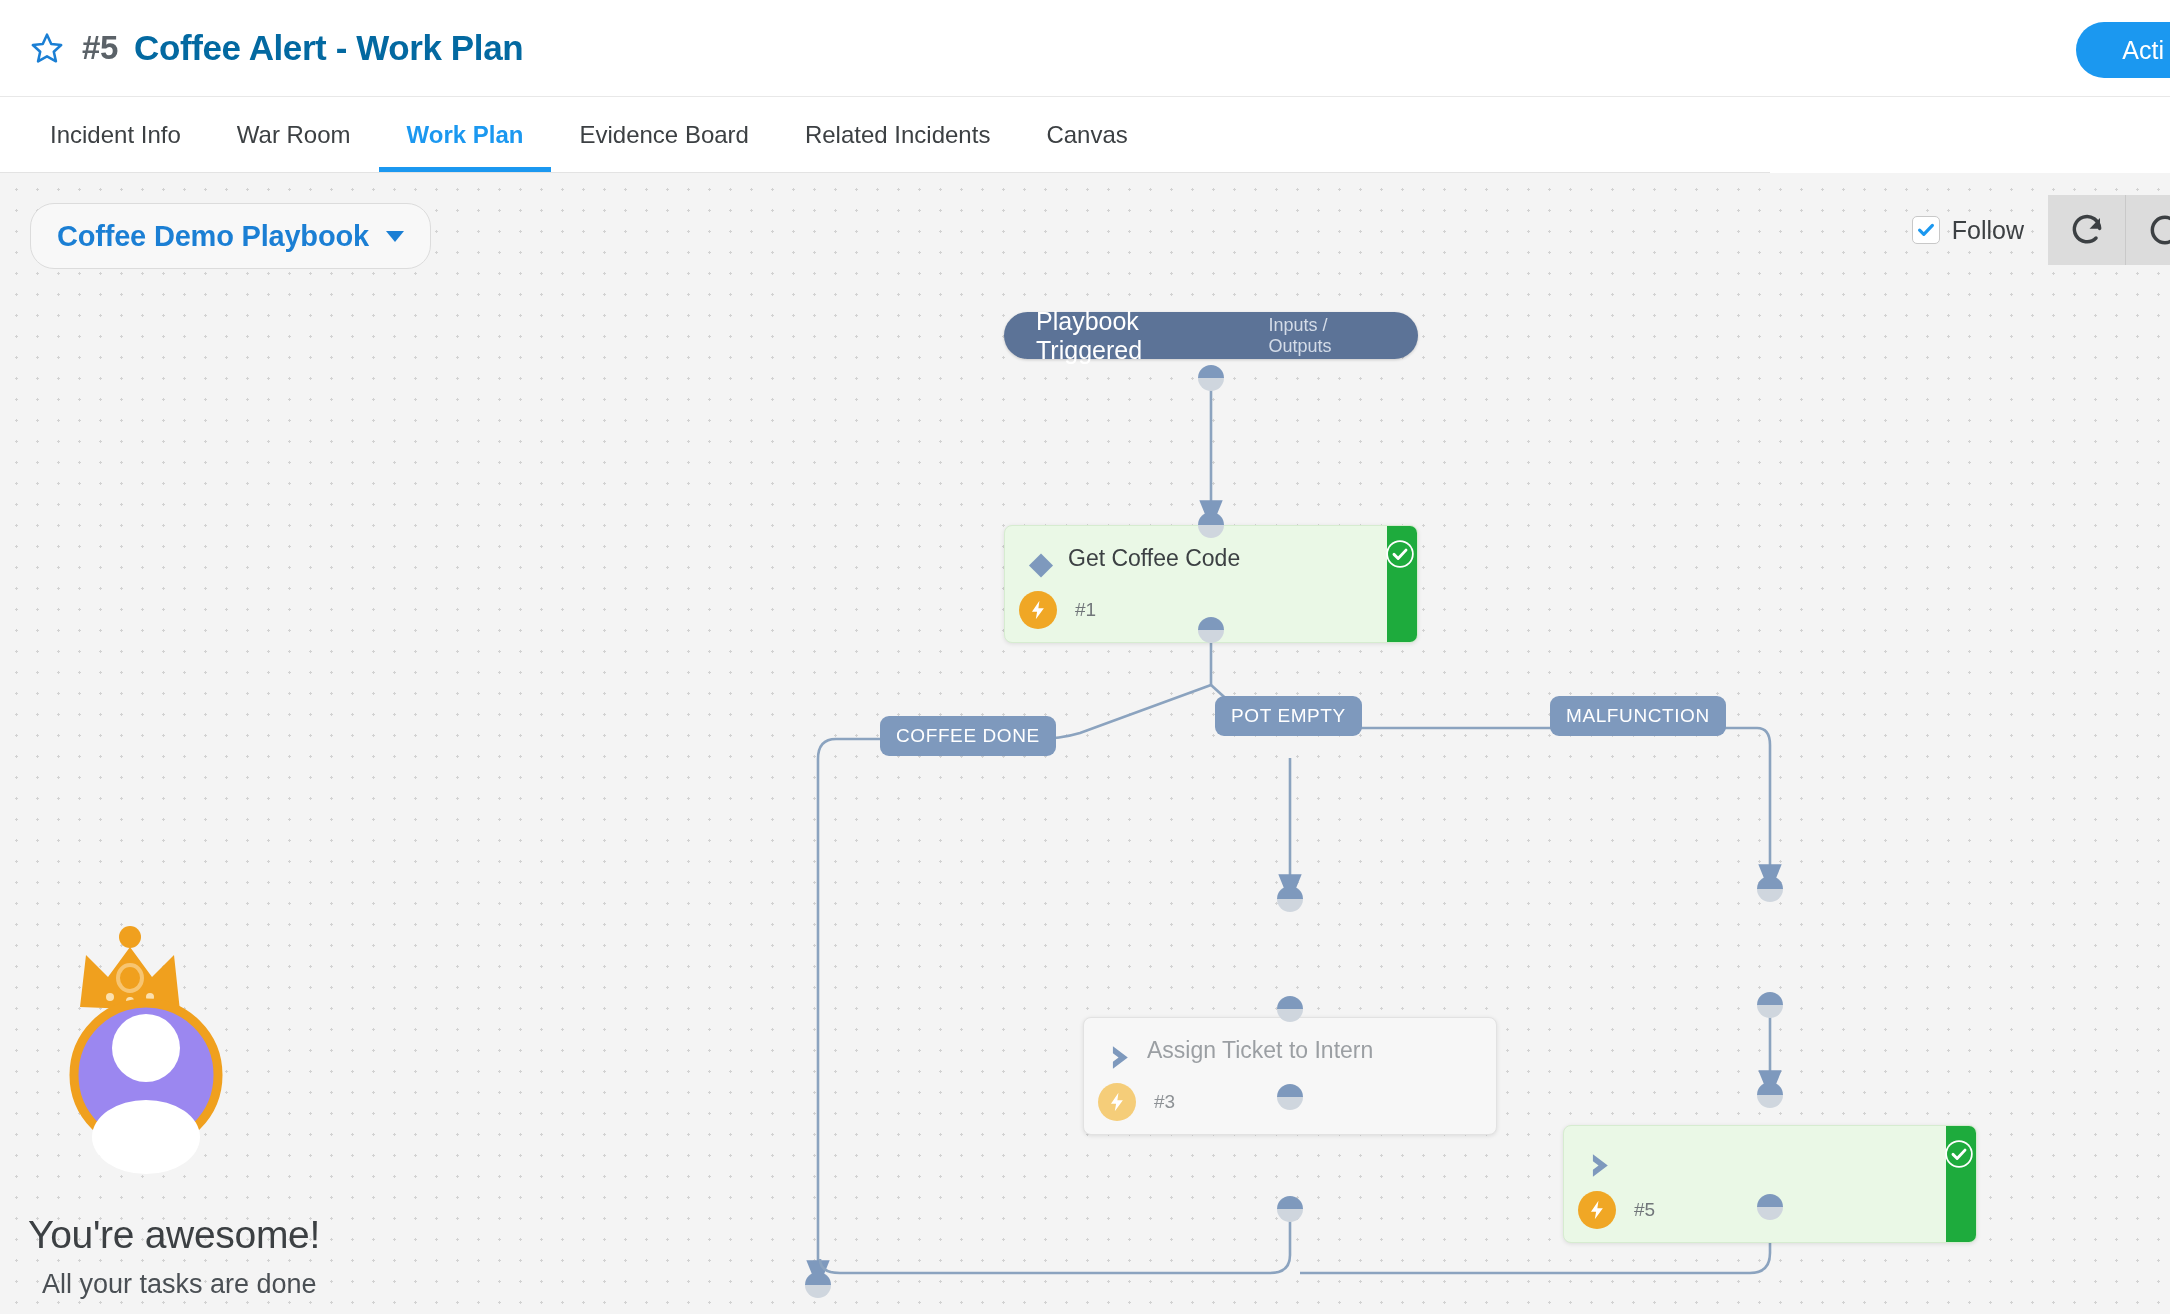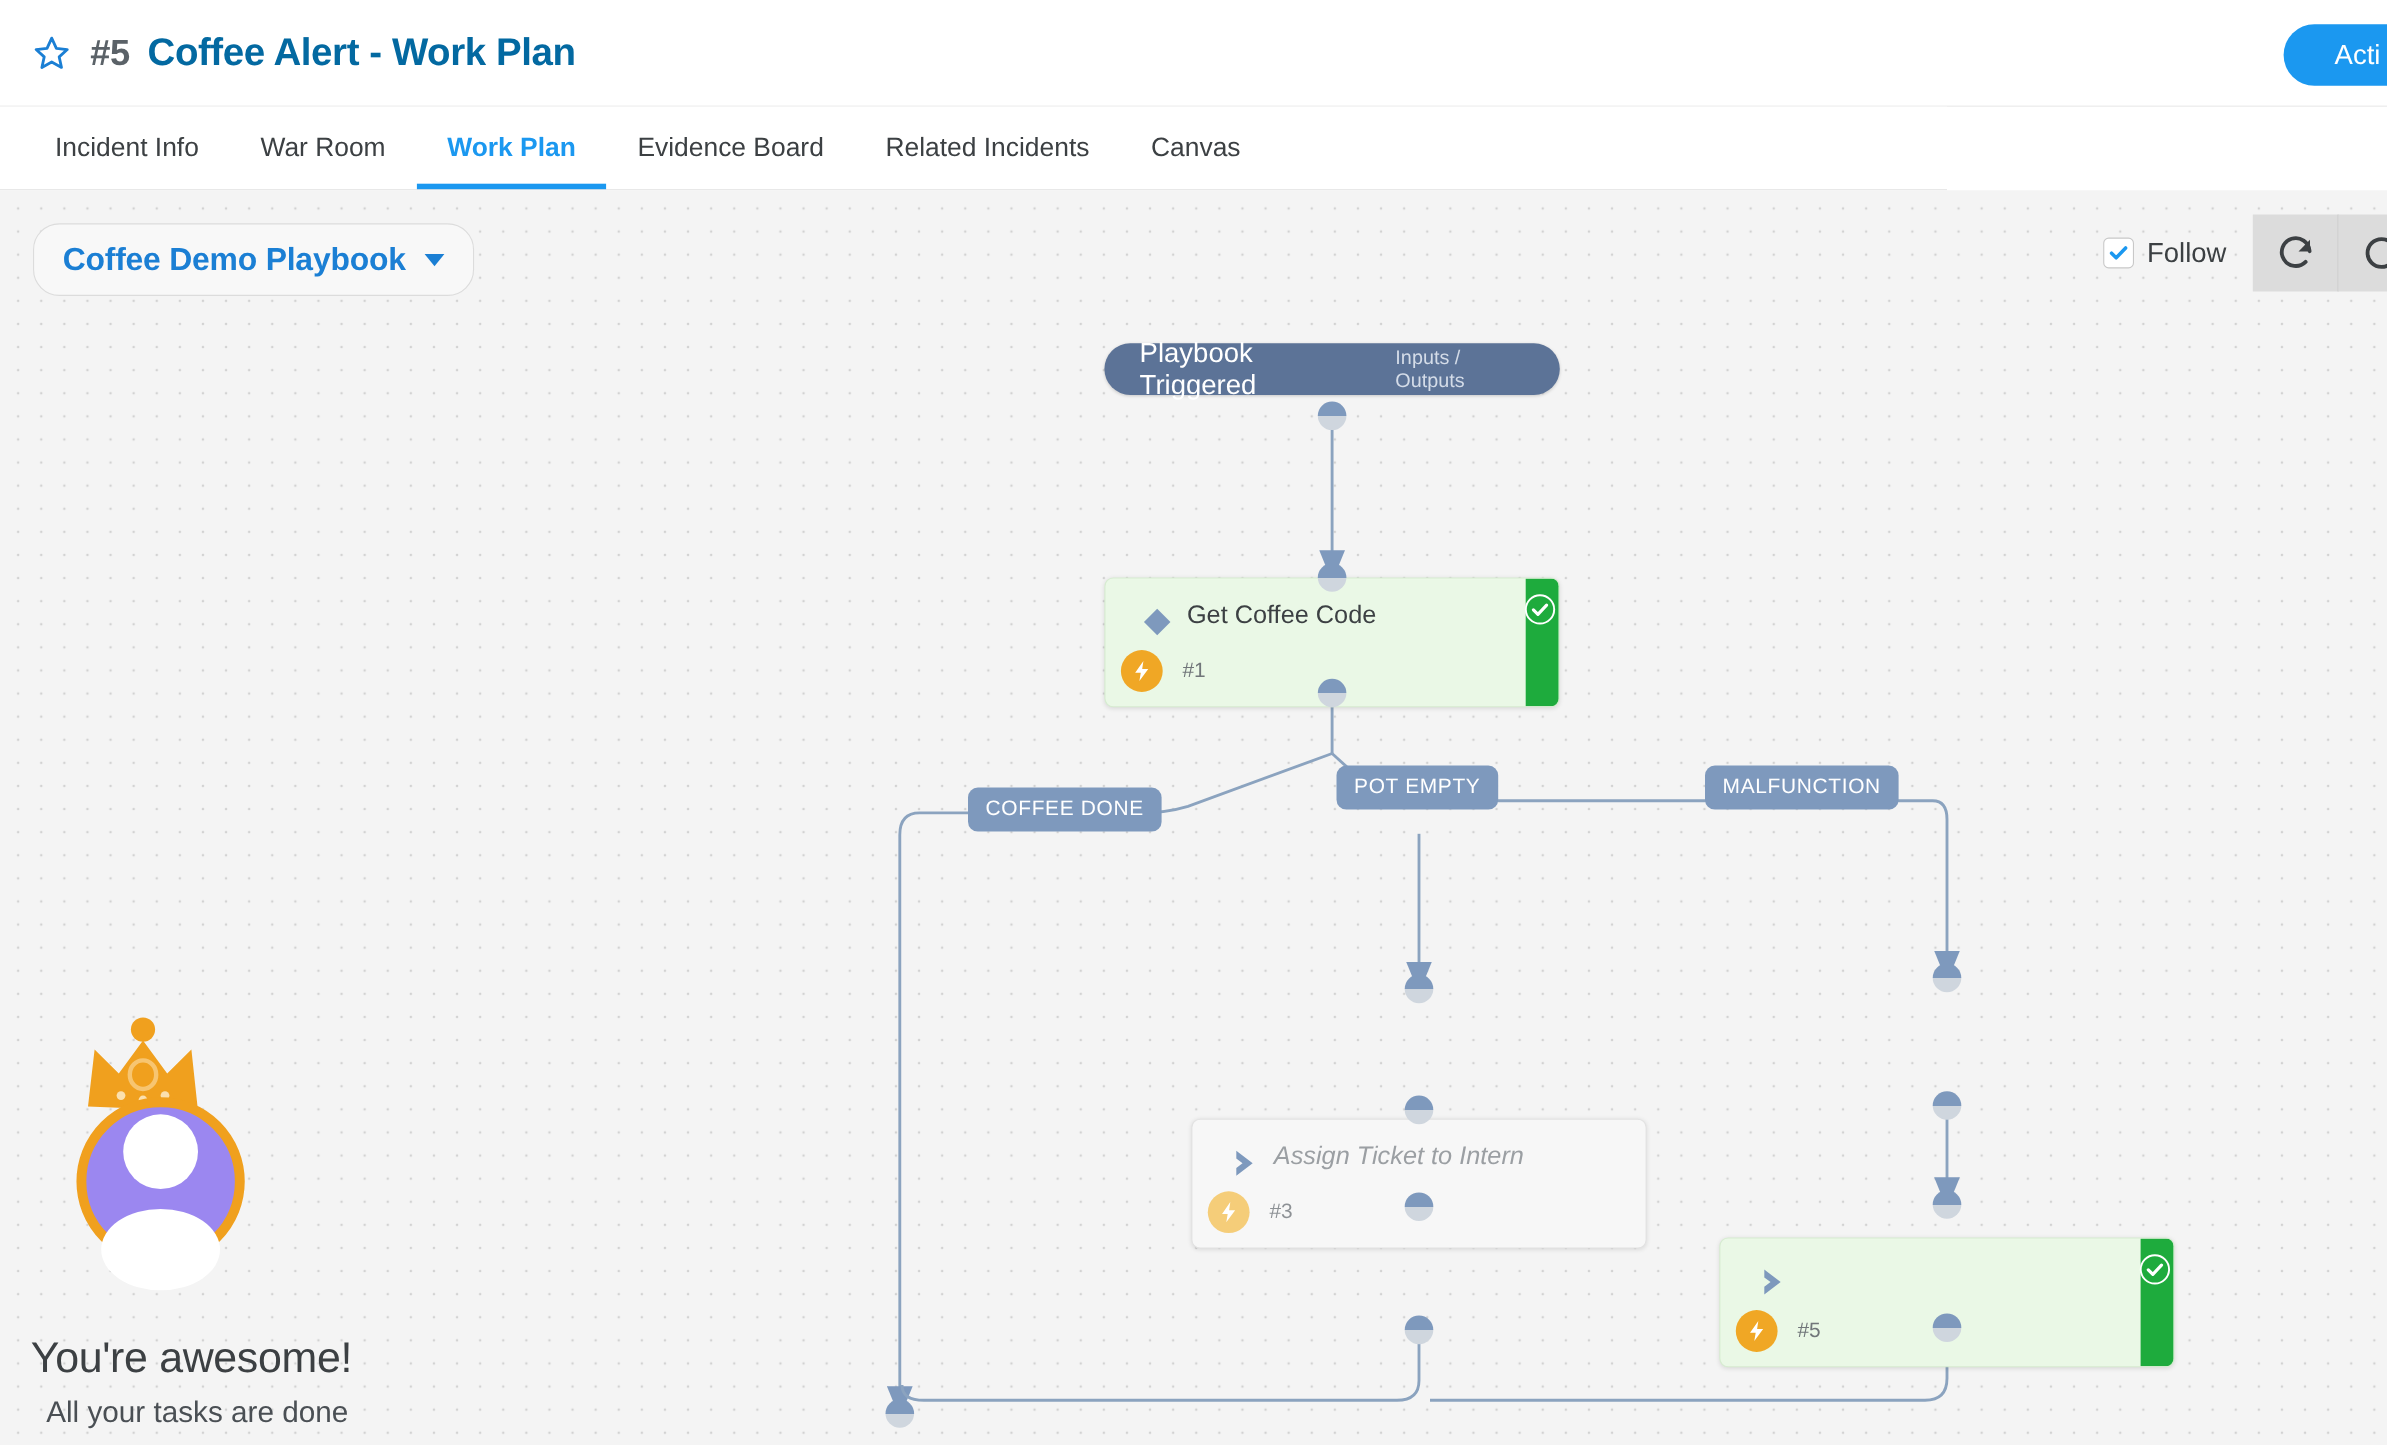--- a/index.html
+++ b/index.html
@@ -203,36 +203,36 @@
   }
   .task-node.completed::after {
     content: "";
     position: absolute;
     top: 0; right: 0; bottom: 0;
     width: 30px;
     background: #1eab3d;
   }
   .task-body {
     display: flex;
-    padding: 17px 16px 0 30px;
+    padding: 17px 16px 0 19px;
     min-height: 60px;
   }
   .task-icon {
     width: 34px;
     flex: 0 0 34px;
     margin-right: 10px;
     margin-top: 2px;
   }
   .task-title {
     font-size: 23px;
     color: #3c4043;
     line-height: 1.33;
     padding-right: 44px;
   }
-  .task-node:not(.completed) .task-title { color: #9b9fa3; font-style: italic; }
+  .task-node:not(.completed) .task-title { color: #9b9fa3; }
   .task-footer {
     display: flex;
     align-items: center;
     padding: 5px 14px 13px 14px;
     min-height: 54px;
   }
   .bolt {
     width: 38px; height: 38px;
     border-radius: 50%;
     background: #f0a725;

